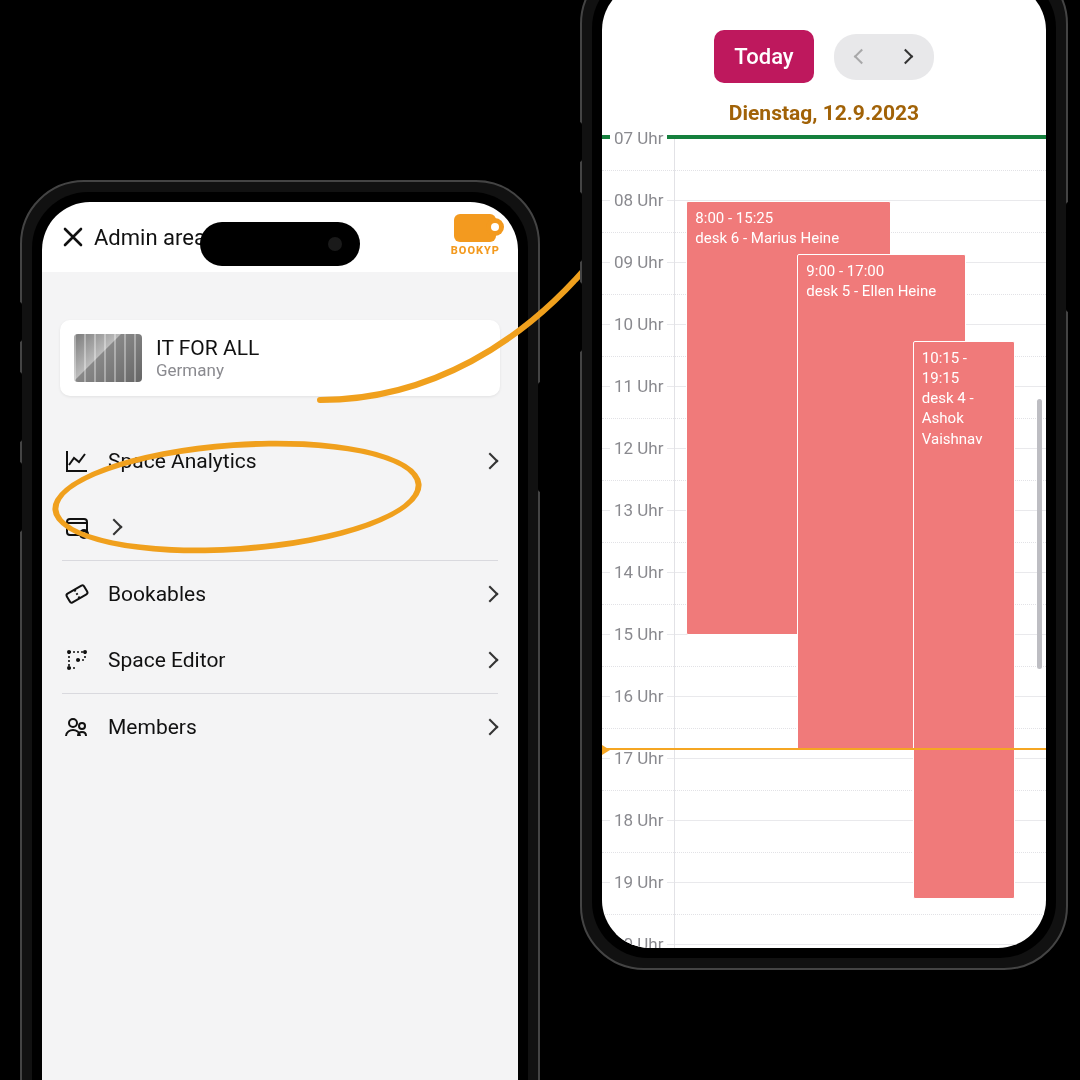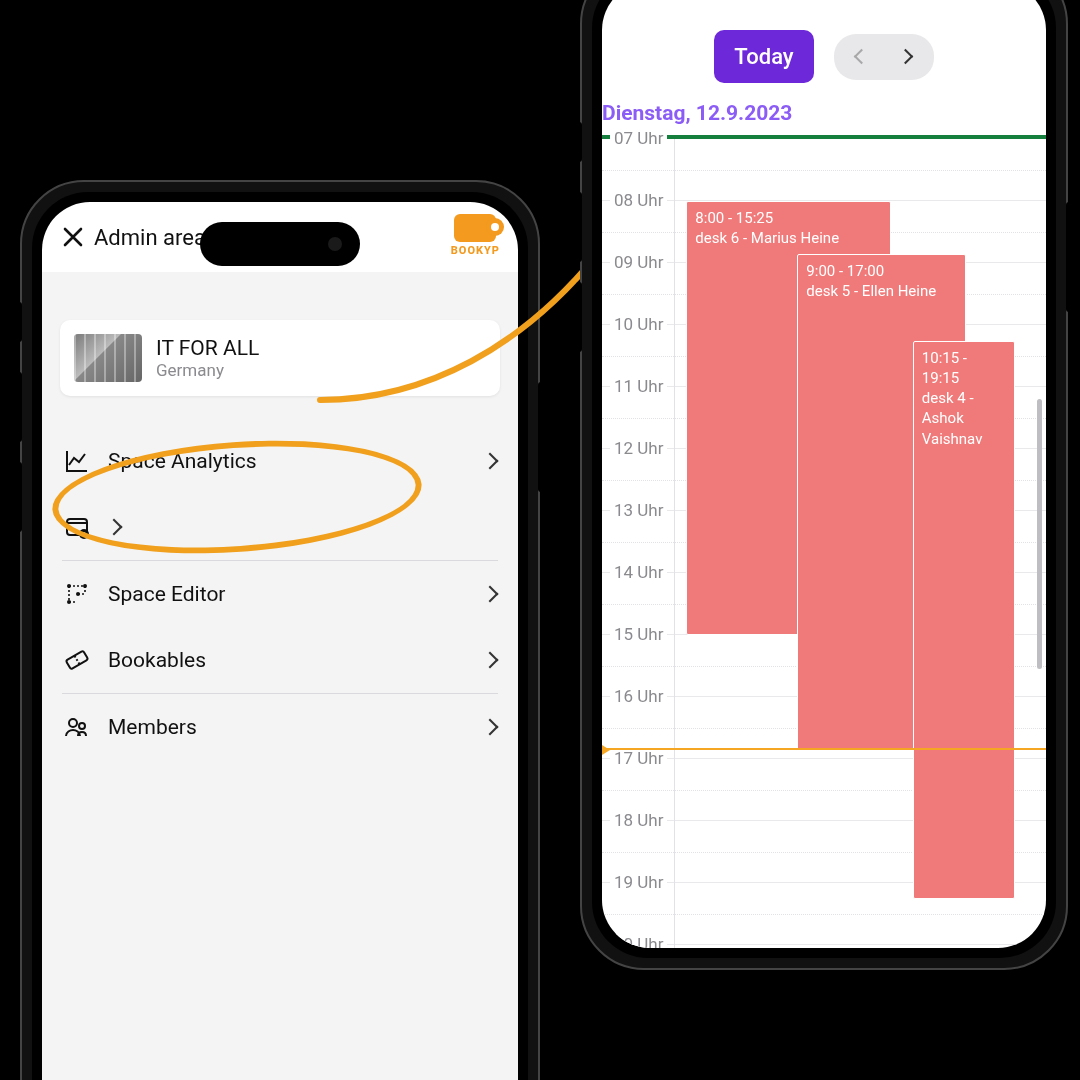--- a/index.html
+++ b/index.html
@@ -44,27 +44,27 @@
   .menu .row{display:flex;align-items:center;gap:18px;padding:20px 4px;cursor:pointer;}
   .menu .row .lbl{flex:1;font-size:21px;color:#111;}
   .menu .sep{height:1px;background:#d9d9de;margin:0 2px;}
   .ic{width:26px;height:26px;display:flex;align-items:center;justify-content:center;flex:none;}
   .chev{width:12px;height:12px;border-right:2.5px solid #333;border-bottom:2.5px solid #333;transform:rotate(-45deg);flex:none;}
   
   .ellipse{position:absolute;border:6px solid #f0a01d;border-radius:50%;width:370px;height:110px;left:10px;top:240px;transform:rotate(-4deg);pointer-events:none;}
   .arrow-svg{position:absolute;left:300px;top:170px;pointer-events:none;}
   
   .rs-top{display:flex;align-items:center;justify-content:center;gap:20px;padding:48px 0 18px;}
-  .today-btn{background:#6d28d9;color:#fff;font-size:22px;font-weight:500;padding:14px 20px;border-radius:10px;cursor:pointer;}
+  .today-btn{background:#be185d;color:#fff;font-size:22px;font-weight:500;padding:14px 20px;border-radius:10px;cursor:pointer;}
   .nav-pill{background:#e8e8ea;border-radius:22px;display:flex;align-items:center;padding:6px;}
   .nav-pill .nbtn{width:44px;height:34px;display:flex;align-items:center;justify-content:center;cursor:pointer;}
   .nav-pill .nchev{width:11px;height:11px;border-right:2.5px solid #333;border-bottom:2.5px solid #333;}
   .nav-pill .prev .nchev{transform:rotate(135deg);opacity:.35;}
   .nav-pill .next .nchev{transform:rotate(-45deg);}
-  .date-head{font-size:21px;font-weight:700;color:#8b5cf6;padding-bottom:10px;}
+  .date-head{text-align:center;font-size:21px;font-weight:700;color:#a16207;padding-bottom:10px;}
   .cal{position:relative;border-top:4px solid #15803d;}
   .hour-col{position:relative;}
   .hr{height:62px;border-bottom:1px solid #e9e9ec;position:relative;}
   .hr .hl{position:absolute;left:8px;top:-11px;font-size:17px;color:#8a8a8f;background:#fff;padding:0 4px;}
   .hr::after{content:"";position:absolute;left:0;right:0;top:50%;border-top:1px dotted #e2e2e6;}
   .gutter{position:absolute;top:0;bottom:0;left:72px;width:1px;background:#e2e2e6;}
   .now-line{position:absolute;left:0;right:0;border-top:2px solid #f5a623;}
   .now-line::before{content:"";position:absolute;left:0;top:-5px;width:0;height:0;border-top:5px solid transparent;border-bottom:5px solid transparent;border-left:8px solid #f5a623;}
   .event{position:absolute;background:#f07a7a;border:1px solid #fff;border-radius:2px;color:#fff;font-size:15px;line-height:1.35;padding:6px 8px;overflow:hidden;}
   .scrollbar{position:absolute;right:4px;top:260px;width:5px;height:270px;background:#bdbdc2;border-radius:3px;}
@@ -124,40 +124,40 @@
                 <circle cx="20" cy="20" r="5" fill="#111"></circle>
                 <text x="20" y="23" font-size="7" text-anchor="middle" fill="#fff">?</text>
               </svg>
             </div>
             <div class="chev"></div>
           </div>
           <div class="sep"></div>
           <div class="row">
             <div class="ic">
               <svg width="26" height="26" viewBox="0 0 26 26">
+                <g transform="rotate(-30 13 13)">
+                  <rect x="3" y="8" width="20" height="10" rx="2" stroke="#111" stroke-width="2" fill="none"></rect>
+                  <path d="M13 8 V18" stroke="#111" stroke-width="2" stroke-dasharray="2 2"></path>
+                </g>
+              </svg>
+            </div>
+            <div class="lbl">Bookables</div>
+            <div class="chev"></div>
+          </div>
+          <div class="row">
+            <div class="ic">
+              <svg width="26" height="26" viewBox="0 0 26 26">
                 <circle cx="5" cy="5" r="2" fill="#111"></circle>
                 <circle cx="5" cy="21" r="2" fill="#111"></circle>
                 <circle cx="21" cy="5" r="2" fill="#111"></circle>
                 <circle cx="14" cy="13" r="2" fill="#111"></circle>
                 <path d="M5 5 H21 M5 5 V21 M5 21 H12 M21 5 V12 M14 13 H21" stroke="#111" stroke-width="1.6" stroke-dasharray="2 2"></path>
               </svg>
             </div>
             <div class="lbl">Space Editor</div>
-            <div class="chev"></div>
-          </div>
-          <div class="row">
-            <div class="ic">
-              <svg width="26" height="26" viewBox="0 0 26 26">
-                <g transform="rotate(-30 13 13)">
-                  <rect x="3" y="8" width="20" height="10" rx="2" stroke="#111" stroke-width="2" fill="none"></rect>
-                  <path d="M13 8 V18" stroke="#111" stroke-width="2" stroke-dasharray="2 2"></path>
-                </g>
-              </svg>
-            </div>
-            <div class="lbl">Bookables</div>
             <div class="chev"></div>
           </div>
           <div class="sep"></div>
           <div class="row">
             <div class="ic">
               <svg width="26" height="26" viewBox="0 0 26 26">
                 <circle cx="9" cy="9" r="4" stroke="#111" stroke-width="2" fill="none"></circle>
                 <circle cx="18" cy="12" r="3" stroke="#111" stroke-width="2" fill="none"></circle>
                 <path d="M2 22c0-4 4-6 7-6s7 2 7 6 M14 22c0-3 2-4 4-4s4 1 4 4" stroke="#111" stroke-width="2" fill="none"></path>
               </svg>

